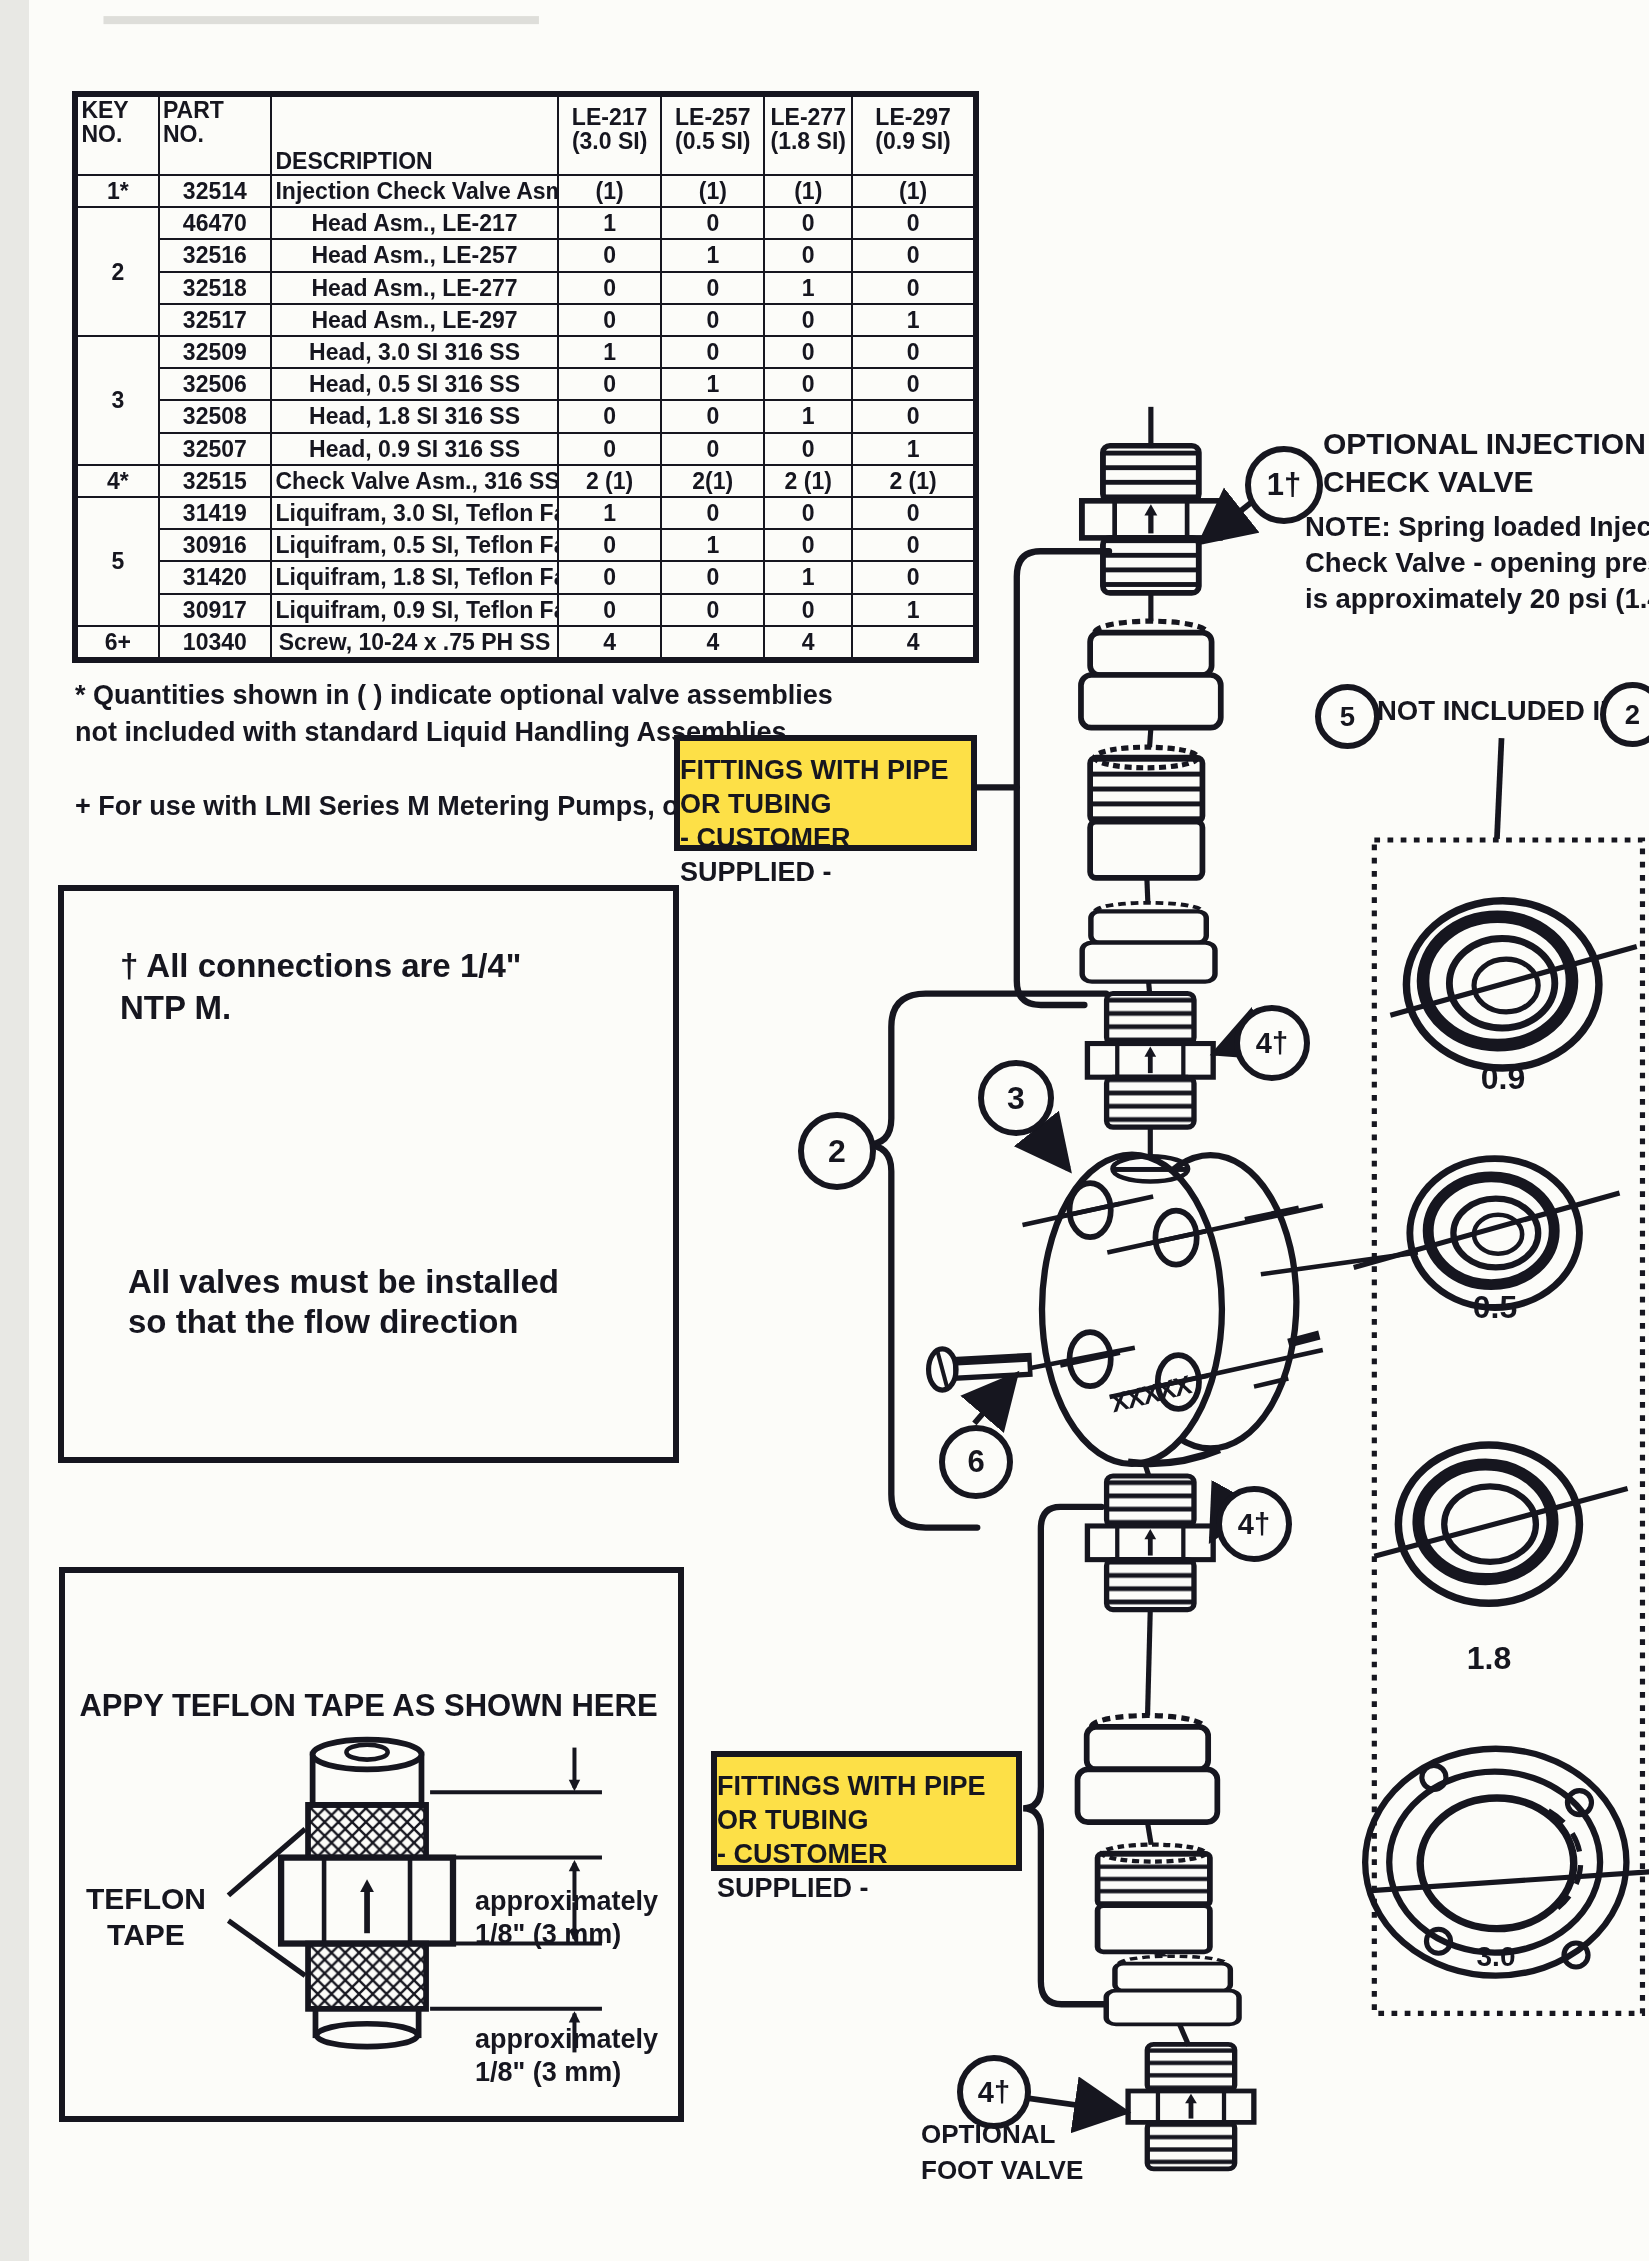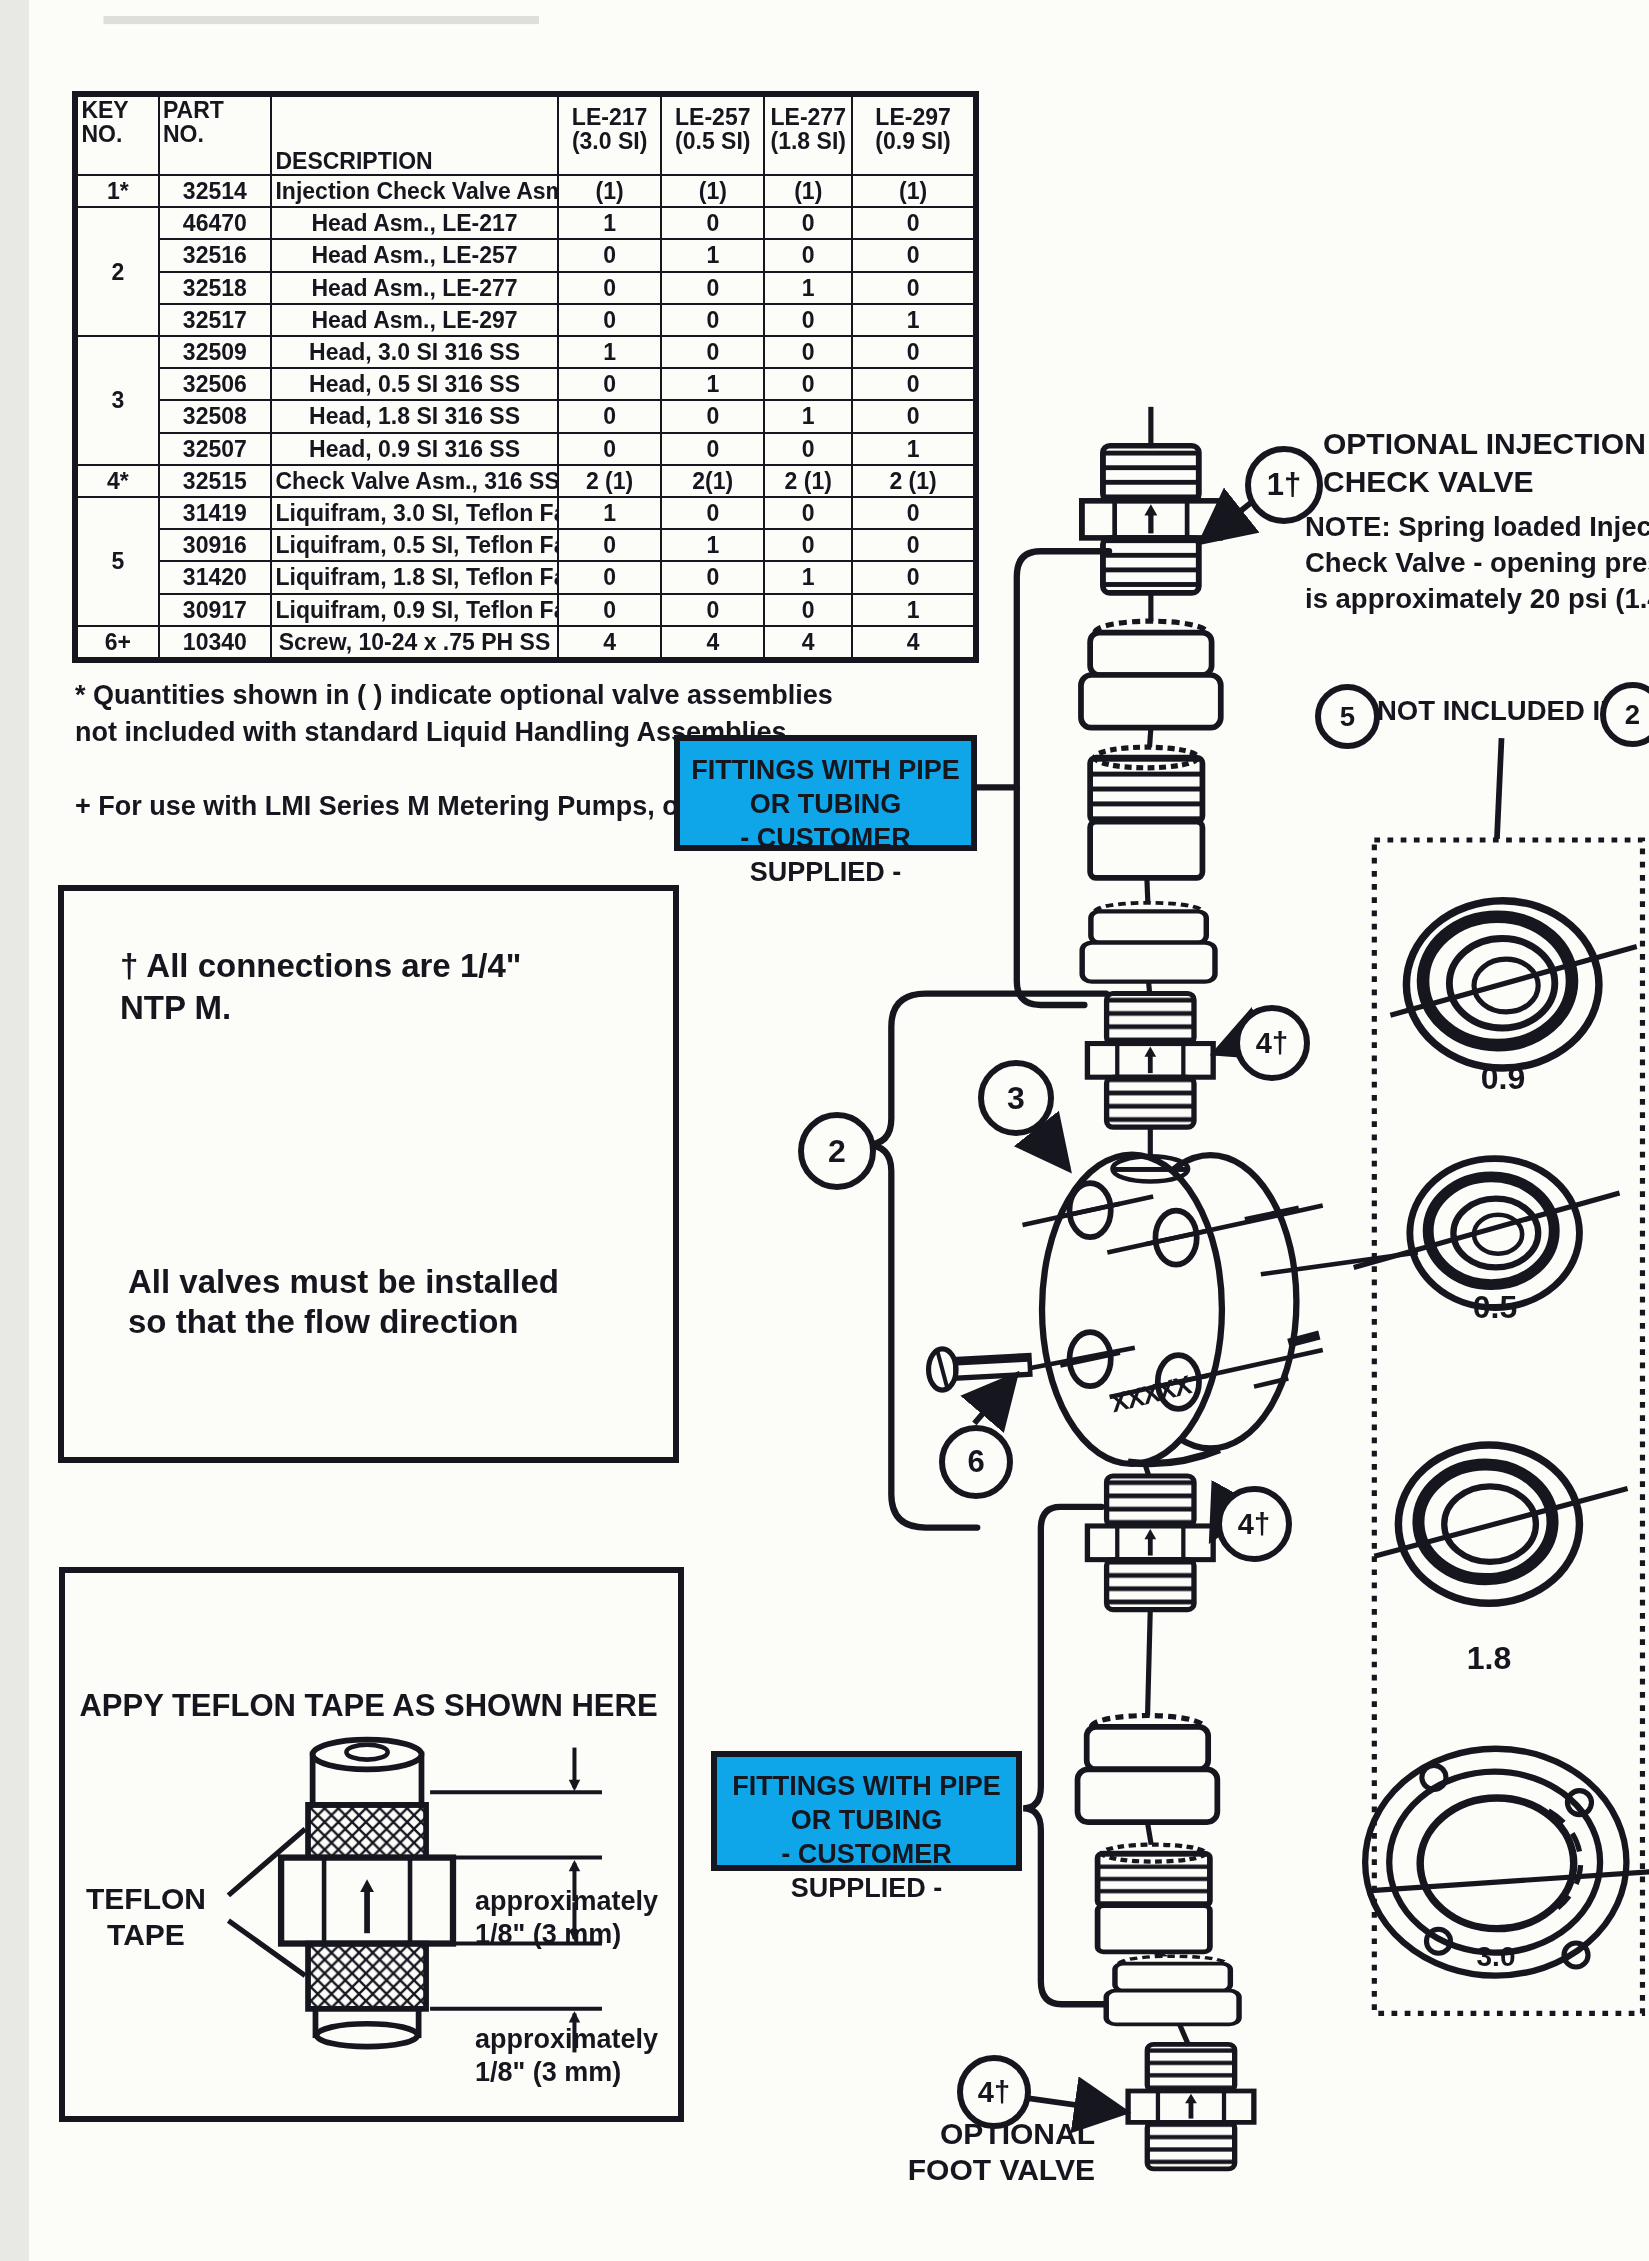--- a/index.html
+++ b/index.html
@@ -19,22 +19,22 @@
   #parts-table tbody td{height:28px;}
   .c-key{width:81px;text-align:center;}
   .c-part{width:109px;text-align:center;}
   .c-desc{width:278px;text-align:center;}
   .c-m1{width:100px;text-align:center;}
   .c-m2{width:100px;text-align:center;}
   .c-m3{width:85px;text-align:center;}
   .c-m4{width:120px;text-align:center;}
   
   .thickbox{position:absolute;z-index:2;border:6.3px solid #16161f;background:transparent;}
-  .fitbox{position:absolute;z-index:2;border:6.3px solid #16161f;text-align:center;
-      font-weight:700;font-size:27px;line-height:34px;padding-top:11.5px;background:#0ea5e9;}
+  .fitbox{position:absolute;z-index:2;border:6.3px solid #16161f;text-align:left;
+      font-weight:700;font-size:27px;line-height:34px;padding-top:11.5px;background:#fde047;}
   .circle{position:absolute;z-index:3;border:6.3px solid #16161f;border-radius:50%;
       display:flex;align-items:center;justify-content:center;font-weight:700;background:#fcfcf9;}
   .lineblock div{white-space:nowrap;}
 </style>
 </head>
 <body>
 
 <div id="page">
 
 <svg id="art" width="1649" height="2261" viewBox="0 0 2878 3946">
@@ -457,21 +457,21 @@
 <div class="circle" style="left:949px;top:1060px;width:64px;height:64px;font-size:32px;">3</div>
 <div class="circle" style="left:769px;top:1112px;width:66px;height:66px;font-size:32px;">2</div>
 <div class="circle" style="left:1205px;top:1005px;width:64px;height:64px;font-size:29px;">4†</div>
 <div class="circle" style="left:1187px;top:1486px;width:64px;height:64px;font-size:29px;">4†</div>
 <div class="circle" style="left:910px;top:1425px;width:62px;height:62px;font-size:31px;">6</div>
 <div class="circle" style="left:928px;top:2055px;width:62px;height:62px;font-size:29px;">4†</div>
 <div class="circle" style="left:1286px;top:684px;width:53px;height:53px;font-size:27.5px;">5</div>
 <div class="circle" style="left:1571px;top:682px;width:53px;height:53px;font-size:27.5px;">2</div>
 
 <div class="txt" style="left:1064px;top:1379px;width:115px;text-align:center;font-size:26px;letter-spacing:-1.1px;transform:rotate(-14deg);">XXXXX</div>
-<div class="txt lineblock" style="left:848px;top:2116px;width:218px;text-align:right;font-size:30px;line-height:36px;">
+<div class="txt lineblock" style="left:892px;top:2116px;width:218px;text-align:left;font-size:26px;line-height:36px;">
   <div>OPTIONAL</div>
   <div>FOOT VALVE</div>
 </div>
 <div class="txt" style="left:1428px;top:1060px;width:92px;text-align:center;font-size:32px;">0.9</div>
 <div class="txt" style="left:1420px;top:1289px;width:92px;text-align:center;font-size:32px;">0.5</div>
 <div class="txt" style="left:1414px;top:1640px;width:92px;text-align:center;font-size:32px;">1.8</div>
 <div class="txt" style="left:1421px;top:1941px;width:92px;text-align:center;font-size:28px;">3.0</div>
 
 </div>
 

